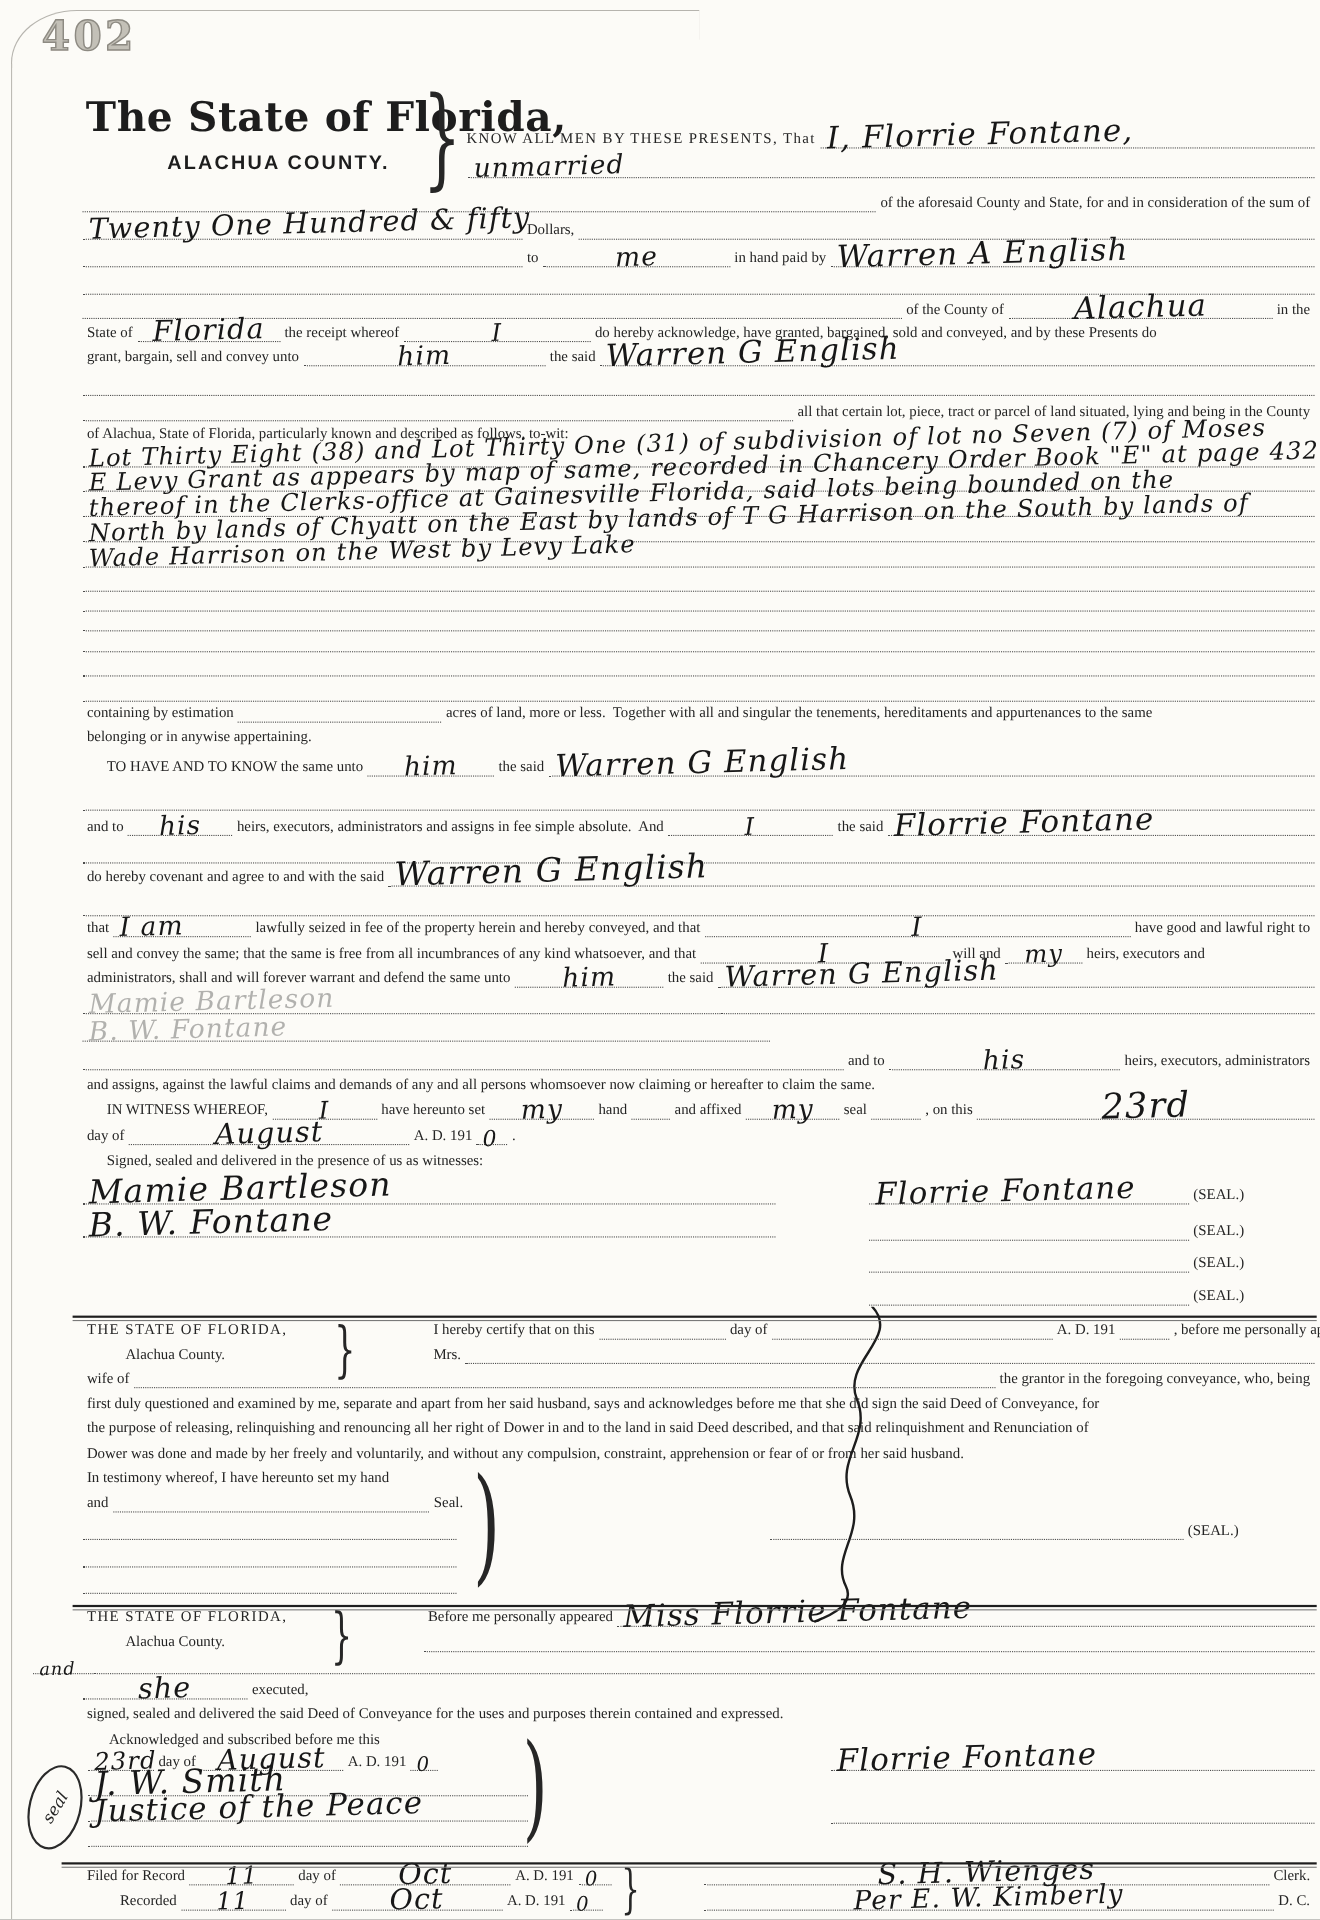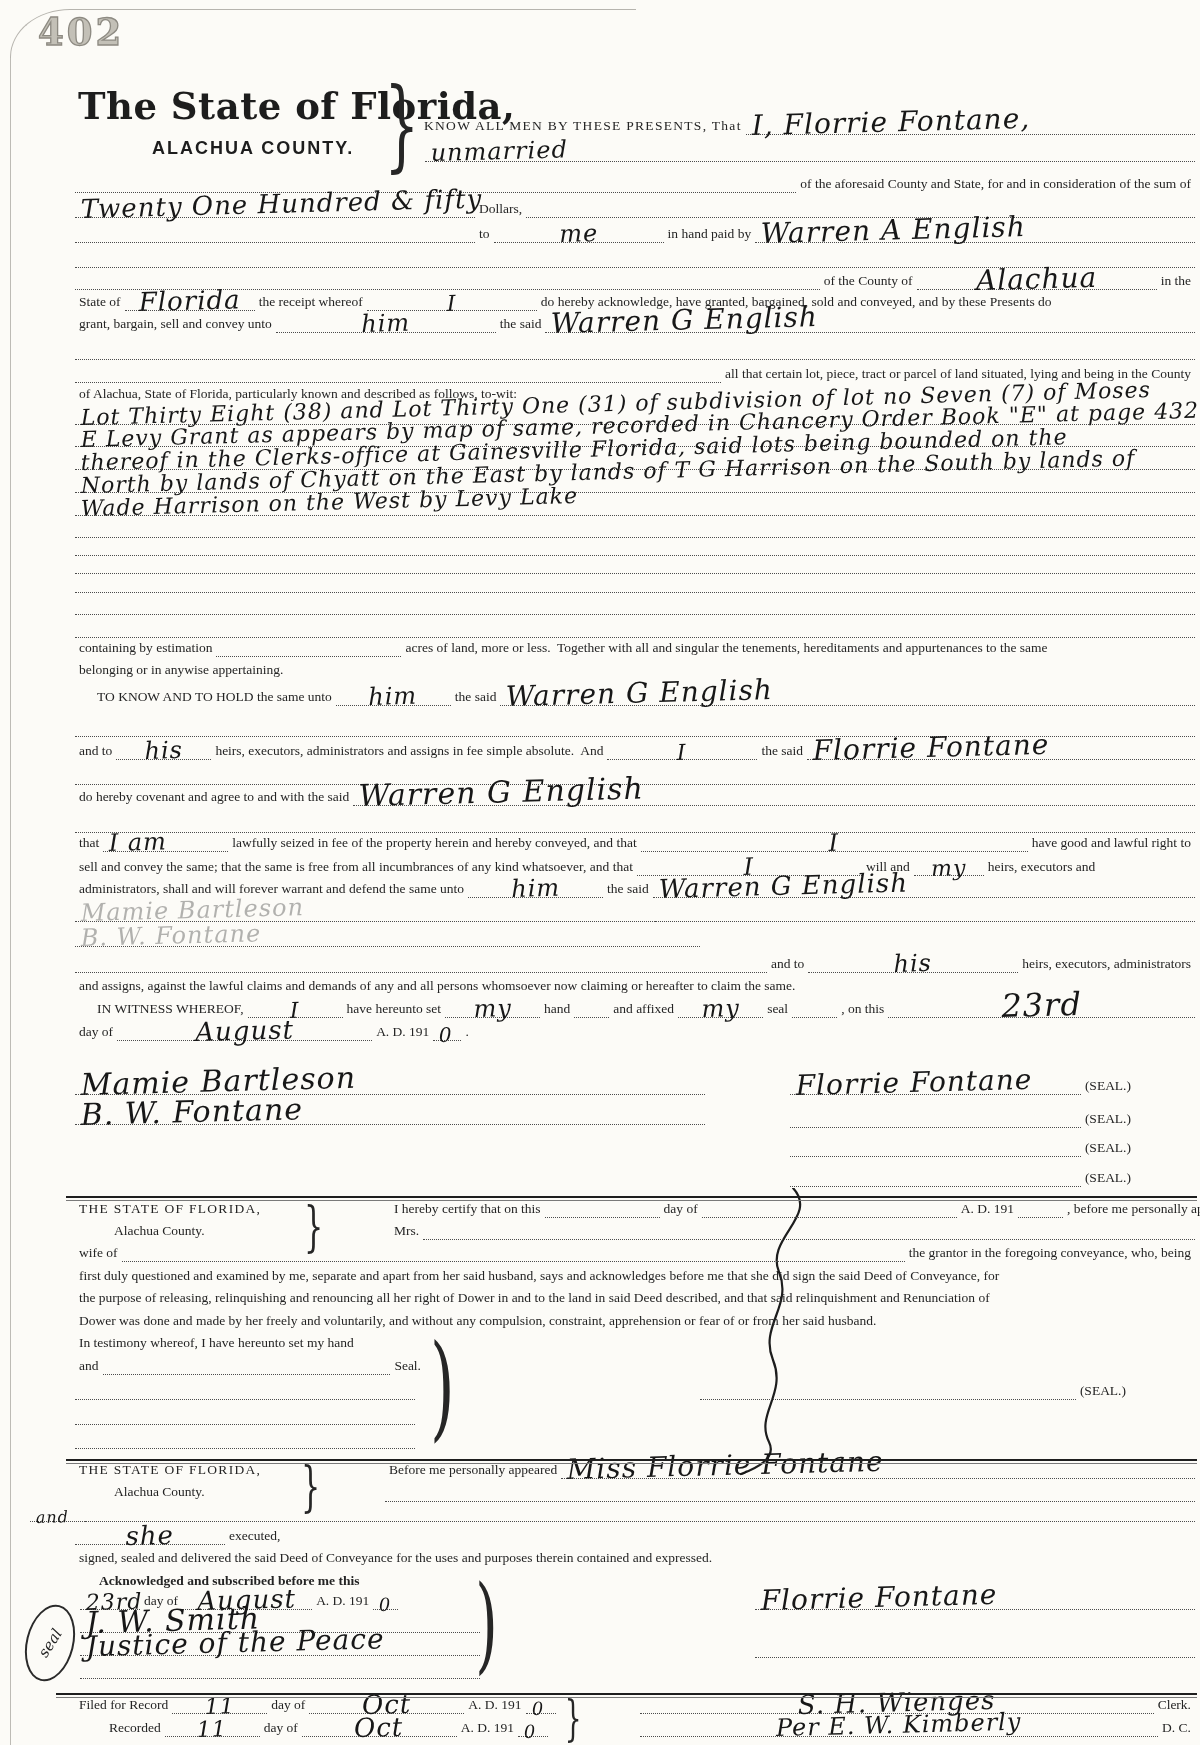--- a/index.html
+++ b/index.html
@@ -176,21 +176,21 @@
     <div class="fl" style="top: 638px; left: 75px; width: 1120px;">
       <span class="printed">containing by estimation</span>
       <span class="blank" style="width: 185px; flex: 0 0 auto;"></span>
       <span class="printed">acres of land, more or less.  Together with all and singular the tenements, hereditaments and appurtenances to the same</span>
     </div>
     <div class="fl" style="top: 660px; left: 75px; width: 1120px;">
       <span class="printed">belonging or in anywise appertaining.</span>
     </div>
     <div class="fl" style="top: 687px; left: 75px; width: 1120px;">
       <span class="spacer" style="width: 18px; flex: 0 0 auto;"></span>
-      <span class="printed">TO KNOW AND TO HOLD the same unto</span>
+      <span class="printed">TO HAVE AND TO KNOW the same unto</span>
       <span class="blank" style="width: 115px; flex: 0 0 auto;">
         <span class="hw c" style="font-size: 24px;">him</span>
       </span>
       <span class="printed">the said</span>
       <span class="blank" style="flex: 1 1 0%;">
         <span class="hw" style="font-size: 28px;">Warren G English</span>
       </span>
     </div>
     <div class="fl" style="top: 718px; left: 75px; width: 1120px;">
       <span class="blank" style="flex: 1 1 0%;"></span>
@@ -301,20 +301,24 @@
     <div class="fl" style="top: 1022px; left: 75px; width: 565px;">
       <span class="printed">day of</span>
       <span class="blank" style="width: 255px; flex: 0 0 auto;">
         <span class="hw c" style="font-size: 26px;">August</span>
       </span>
       <span class="printed">A. D. 191</span>
       <span class="blank" style="width: 28px; flex: 0 0 auto;">
         <span class="hw" style="font-size: 20px;">0</span>
       </span>
       <span class="printed">.</span>
+    </div>
+    <div class="fl" style="top: 1045px; left: 75px; width: 1120px;">
+      <span class="spacer" style="width: 18px; flex: 0 0 auto;"></span>
+      <span class="printed">Signed, sealed and delivered in the presence of us as witnesses:</span>
     </div>
     <div class="fl" style="top: 1076px; left: 75px; width: 630px;">
       <span class="blank" style="flex: 1 1 0%;">
         <span class="hw" style="font-size: 30px;">Mamie Bartleson</span>
       </span>
     </div>
     <div class="fl" style="top: 1076px; left: 790px; width: 345px;">
       <span class="blank" style="flex: 1 1 0%;">
         <span class="hw" style="font-size: 28px;">Florrie Fontane</span>
       </span>
@@ -414,21 +418,21 @@
     </div>
     <div class="fl" style="top: 1526px; left: 75px; width: 1120px;">
       <span class="blank" style="width: 150px; flex: 0 0 auto;">
         <span class="hw c" style="font-size: 26px;">she</span>
       </span>
       <span class="printed">executed,</span>
     </div>
     <div class="fl" style="top: 1548px; left: 75px; width: 1120px;">
       <span class="printed">signed, sealed and delivered the said Deed of Conveyance for the uses and purposes therein contained and expressed.</span>
     </div>
-    <div class="fl" style="top: 1571px; left: 95px; width: 380px; font-weight: bold;">
+    <div class="fl" style="top: 1571px; left: 95px; width: 380px;">
       <span class="printed">Acknowledged and subscribed before me this</span>
     </div>
     <div class="fl" style="top: 1591px; left: 80px; width: 400px;">
       <span class="blank" style="width: 60px; flex: 0 0 auto;">
         <span class="hw" style="font-size: 22px;">23rd</span>
       </span>
       <span class="printed">day of</span>
       <span class="blank" style="width: 130px; flex: 0 0 auto;">
         <span class="hw c" style="font-size: 26px;">August</span>
       </span>

